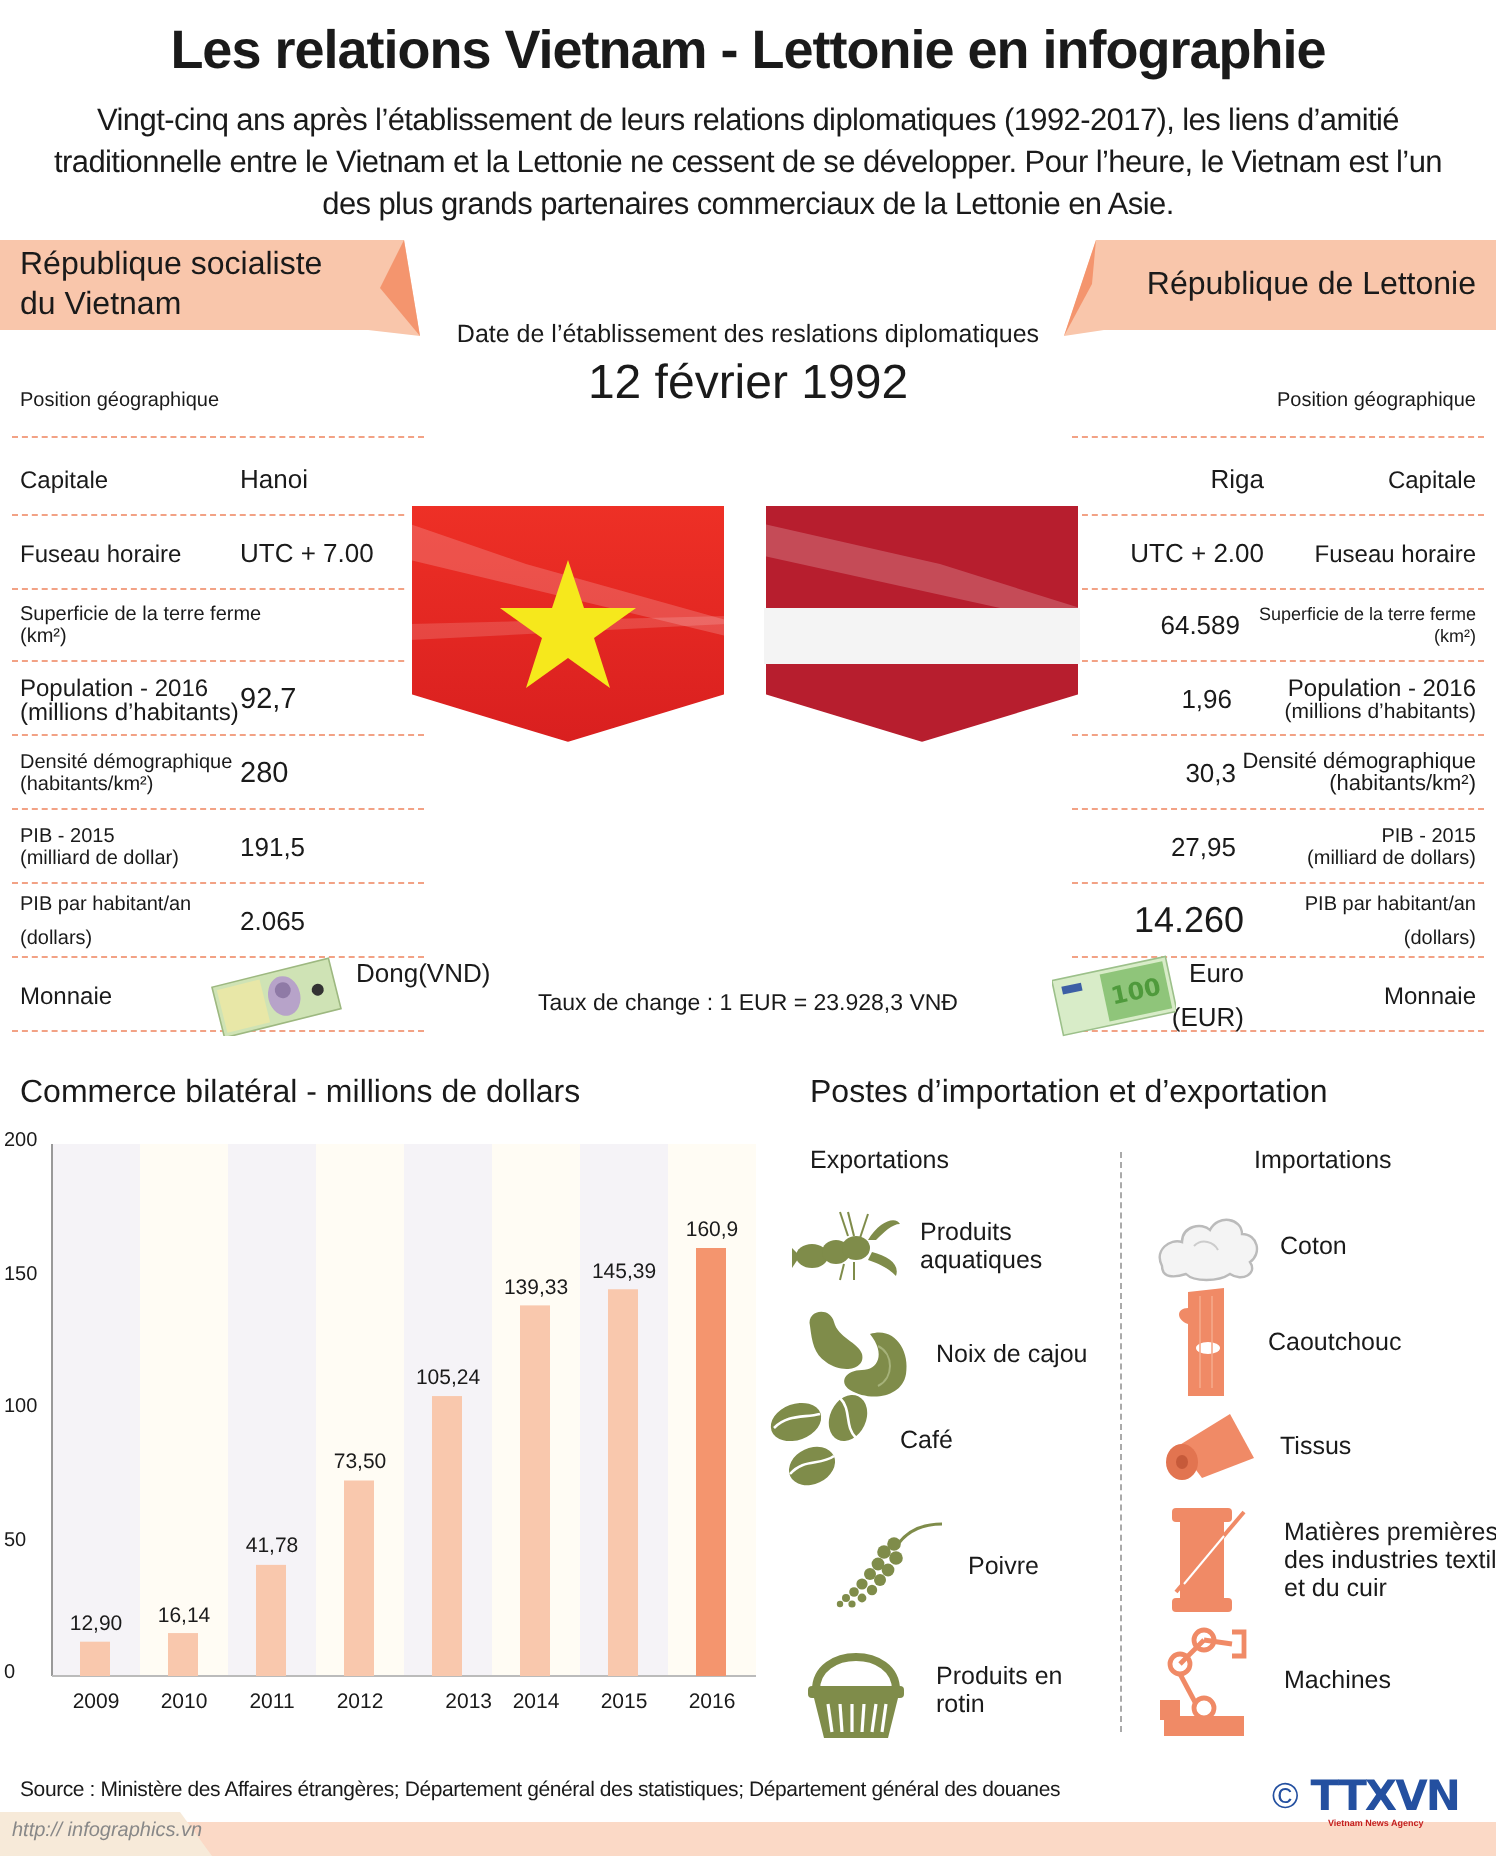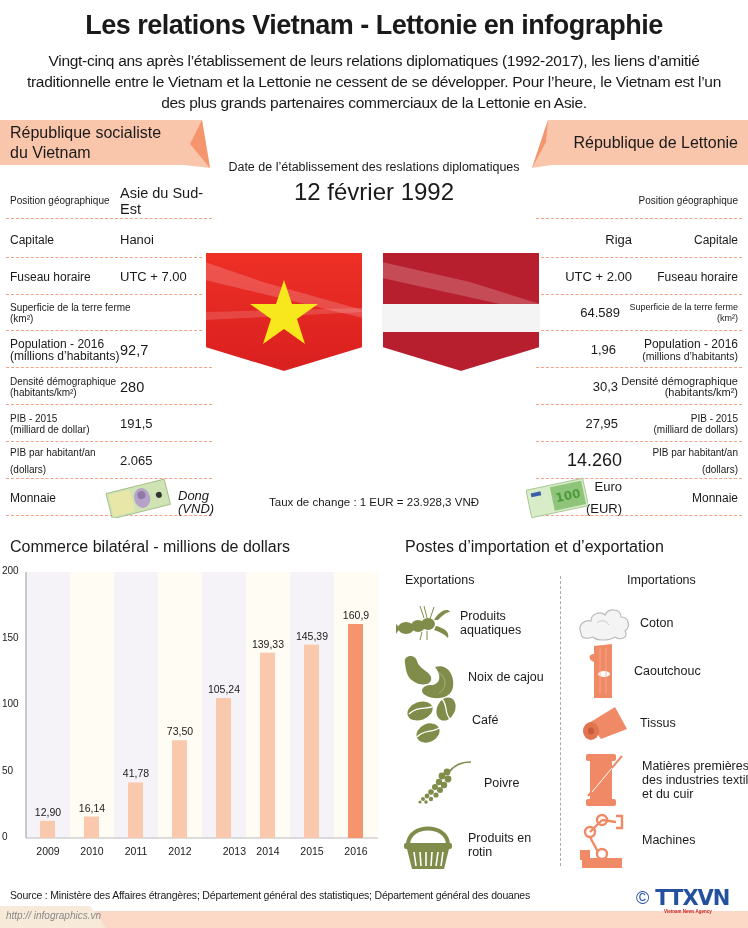--- a/index.html
+++ b/index.html
@@ -69,21 +69,20 @@
   <polygon points="16,0 20,0 20,45 0,48" fill="#f9c6ab"></polygon>
   <polygon points="16,0 0,48 14,22" fill="#f4956e"></polygon>
 </svg>
 
 <div class="diplo-label">Date de l’établissement des reslations diplomatiques</div>
 <div class="diplo-date">12 février 1992</div>
 
 <div>
   <div class="row row-left" style="top:183px;">
     <div class="lbl">Position géographique</div>
-    <div class="val lg">Asie du Sud-Est</div>
   </div>
   <div class="row row-left" style="top:222px;">
     <div class="lbl big">Capitale</div>
     <div class="val">Hanoi</div>
   </div>
   <div class="row row-left" style="top:259px;">
     <div class="lbl big">Fuseau horaire</div>
     <div class="val">UTC + 7.00</div>
   </div>
   <div class="row row-left" style="top:295px;">
@@ -115,21 +114,21 @@
   </div>
   <div class="row row-left" style="top:443px;">
     <div class="lbl">
         <span style="margin-bottom: 6px; display: block;">PIB par habitant/an</span>
         <span style="display: block;">(dollars)</span>
       </div>
     <div class="val">2.065</div>
   </div>
   <div class="row row-left" style="top:480px;">
     <div class="lbl big">Monnaie</div>
-    <div class="val" style="left:172px;flex-direction:column;align-items:flex-start;justify-content:flex-end;line-height:13px;font-style:italic;">
+    <div class="val" style="left:172px;flex-direction:row;align-items:flex-start;justify-content:flex-start;line-height:13px;">
       <span>Dong</span>
       <span>(VND)</span>
     </div>
   </div>
 </div>
 
 <svg style="position:absolute;top:478px;left:104px;" width="68" height="40">
   <g transform="rotate(-14 34 20)">
     <rect x="4" y="8" width="60" height="26" fill="#cfe3b5" stroke="#9db880" stroke-width="0.8"></rect>
     <rect x="6" y="10" width="22" height="22" fill="#e8e7a7"></rect>
@@ -301,21 +300,21 @@
 <div class="item" style="top:652px;left:398px;">
   <div class="ico">
     <svg width="58" height="48" viewBox="0 0 58 48">
       <path d="M6 10 C4 2, 16 0, 18 8 C20 16, 30 18, 32 24 C34 32, 22 34, 14 28 C8 24, 7 18, 6 10 Z" fill="#7f8c4a"></path>
       <path d="M36 14 C48 10, 56 22, 54 34 C52 46, 36 48, 26 42 C20 38, 24 32, 32 32 C40 32, 44 24, 36 14 Z" fill="#7f8c4a"></path>
       <path d="M40 20 C48 24, 48 36, 40 40" stroke="#a6b27a" stroke-width="1" fill="none"></path>
     </svg>
   </div>
   <div class="txt" style="width:100px;margin-left:10px;">Noix de cajou</div>
 </div>
-<div class="item" style="top:695px;left:402px;justify-content:space-between;">
+<div class="item" style="top:695px;left:380px;justify-content:space-between;">
   <div class="ico">
     <svg width="56" height="50" viewBox="0 0 56 50">
       <g fill="#7f8c4a">
         <ellipse cx="16" cy="16" rx="13" ry="9" transform="rotate(-20 16 16)"></ellipse>
         <ellipse cx="42" cy="14" rx="9" ry="12" transform="rotate(25 42 14)"></ellipse>
         <ellipse cx="24" cy="38" rx="12" ry="9" transform="rotate(-25 24 38)"></ellipse>
       </g>
       <g stroke="#ffffff" stroke-width="1.3" fill="none">
         <path d="M5 19 C12 12, 20 14, 28 12"></path>
         <path d="M38 4 C44 10, 40 18, 46 24"></path>

